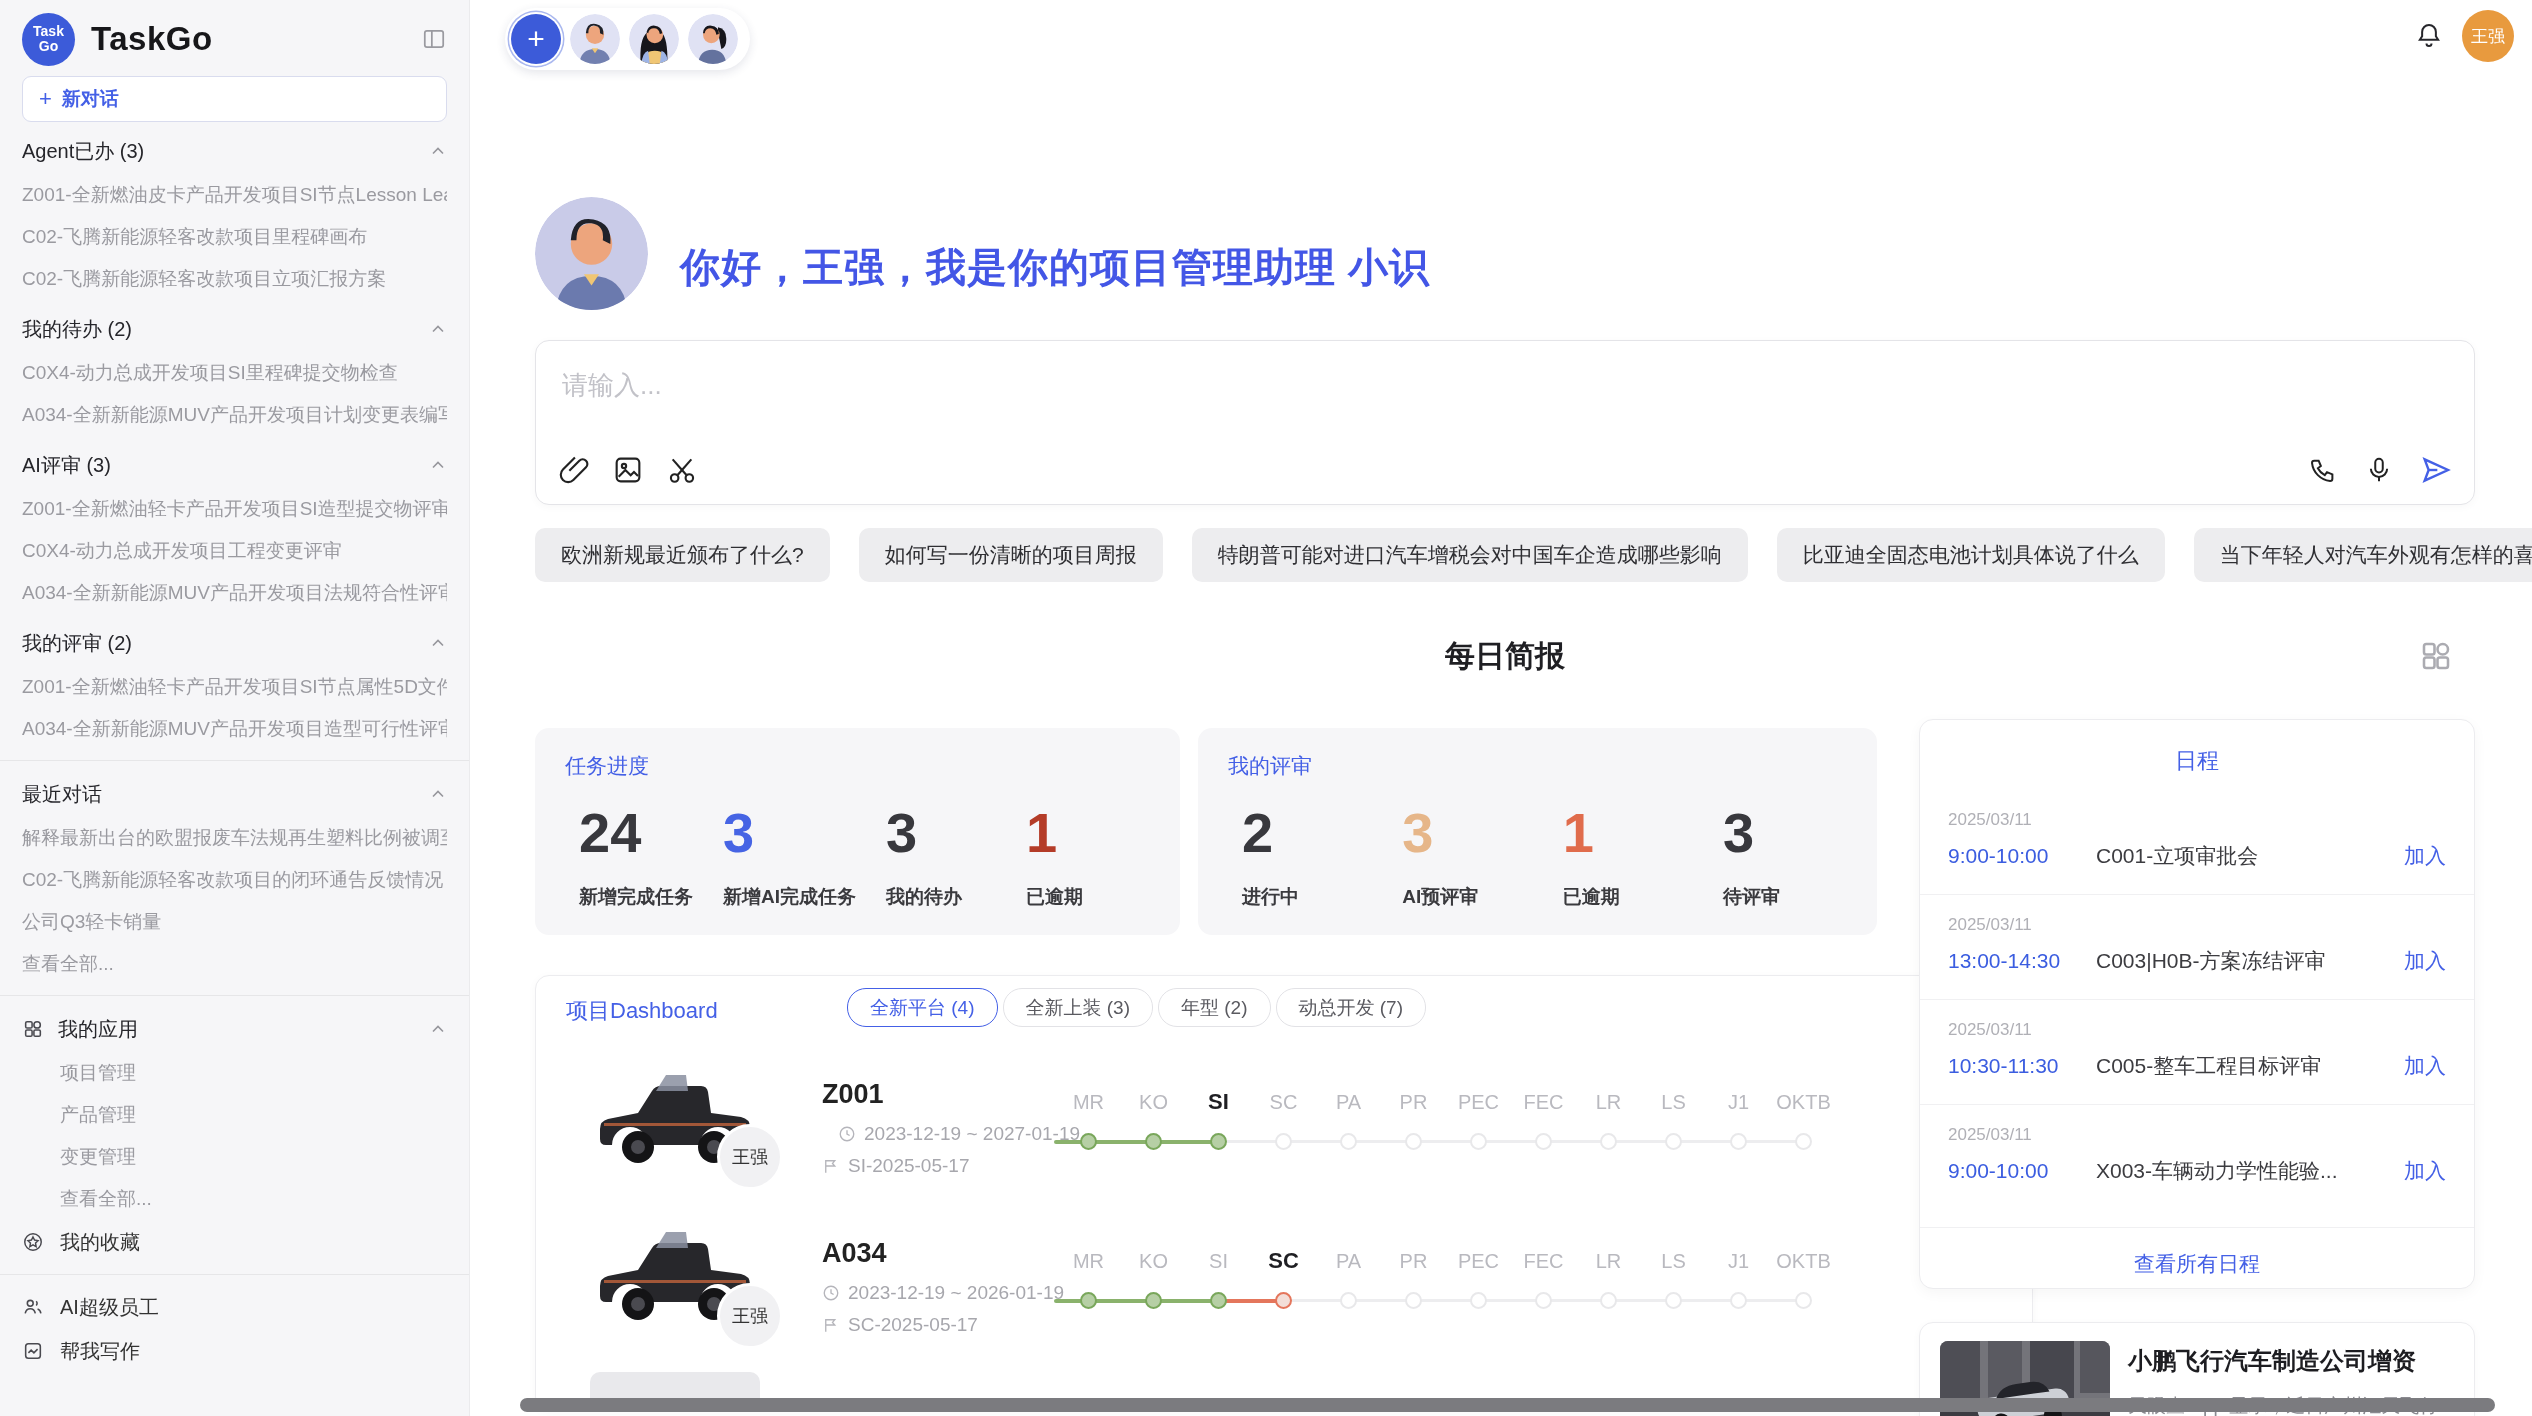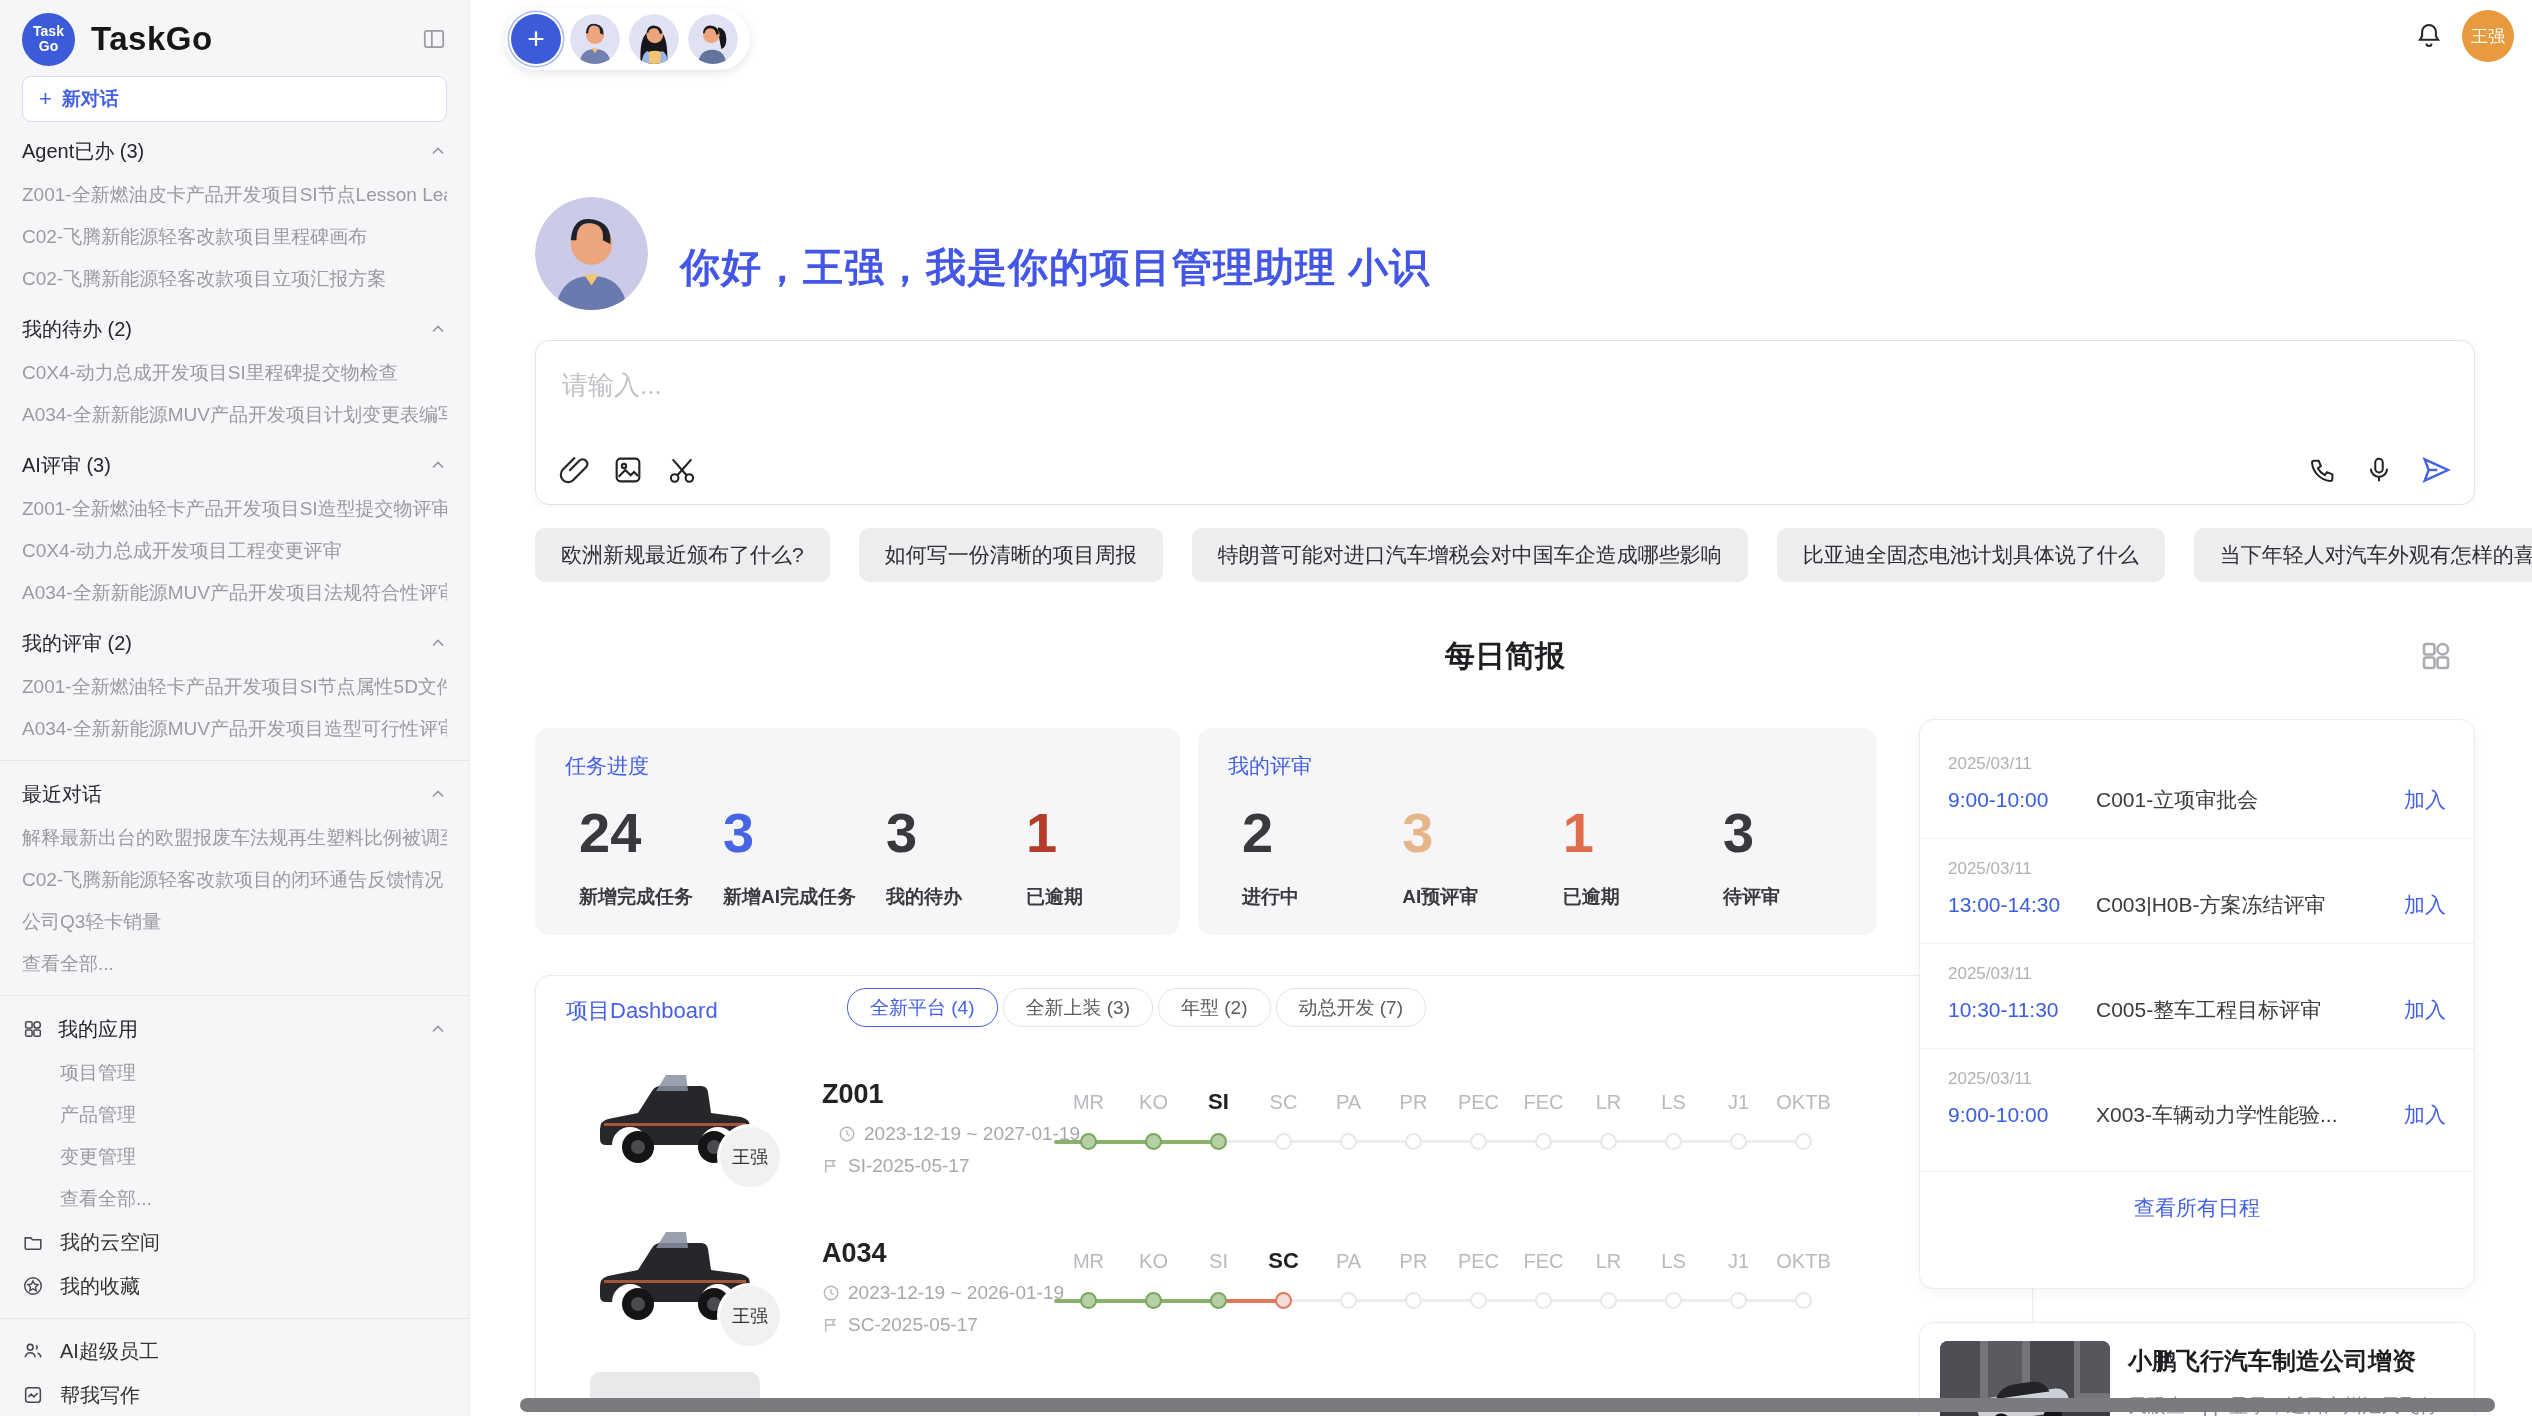--- a/index.html
+++ b/index.html
@@ -196,28 +196,20 @@
             <polyline points="4 11.5 9 6.5 14 11.5"></polyline>
           </svg>
       </div>
       <div class="side-item indent">项目管理</div>
       <div class="side-item indent">产品管理</div>
       <div class="side-item indent">变更管理</div>
       <div class="side-item indent">查看全部...</div>
 
       <div class="tool-item">
         <span class="ticon">
-            <svg width="22" height="22" viewBox="0 0 24 24" fill="none" stroke="#4a4a50" stroke-width="1.7">
-              <path d="M3.5 7.5 h6 l2 2 h9 v9 a1.5 1.5 0 0 1 -1.5 1.5 h-14 A1.5 1.5 0 0 1 3.5 18.5z"></path>
-            </svg>
-          </span>
-        <span>我的云空间</span>
-      </div>
-      <div class="tool-item">
-        <span class="ticon">
             <svg width="22" height="22" viewBox="0 0 24 24" fill="none" stroke="#4a4a50" stroke-width="1.6">
               <circle cx="12" cy="12" r="9"></circle>
               <path d="M12 6.5 l1.7 3.4 3.8.6 -2.7 2.7.6 3.8 -3.4-1.8 -3.4 1.8.6-3.8 -2.7-2.7 3.8-.6z"></path>
             </svg>
           </span>
         <span>我的收藏</span>
       </div>
 
       <div class="divider"></div>
 
@@ -577,20 +569,21 @@
       <div class="ms-col">
           <span class="ms-label">OKTB</span>
           <div class="ms-dot"></div>
         </div>
     </div>
 
     <div class="truck-sliver"></div>
   </div>
 
   <div class="sched-card">
+    <div class="sched-title">日程</div>
 
     <div class="sched-item" style="margin-top:14px;">
       <div class="s-date">2025/03/11</div>
       <div class="s-row">
         <span class="s-time">9:00-10:00</span>
         <span class="s-name">C001-立项审批会</span>
         <span class="s-join">加入</span>
       </div>
     </div>
     <div class="sched-item">

